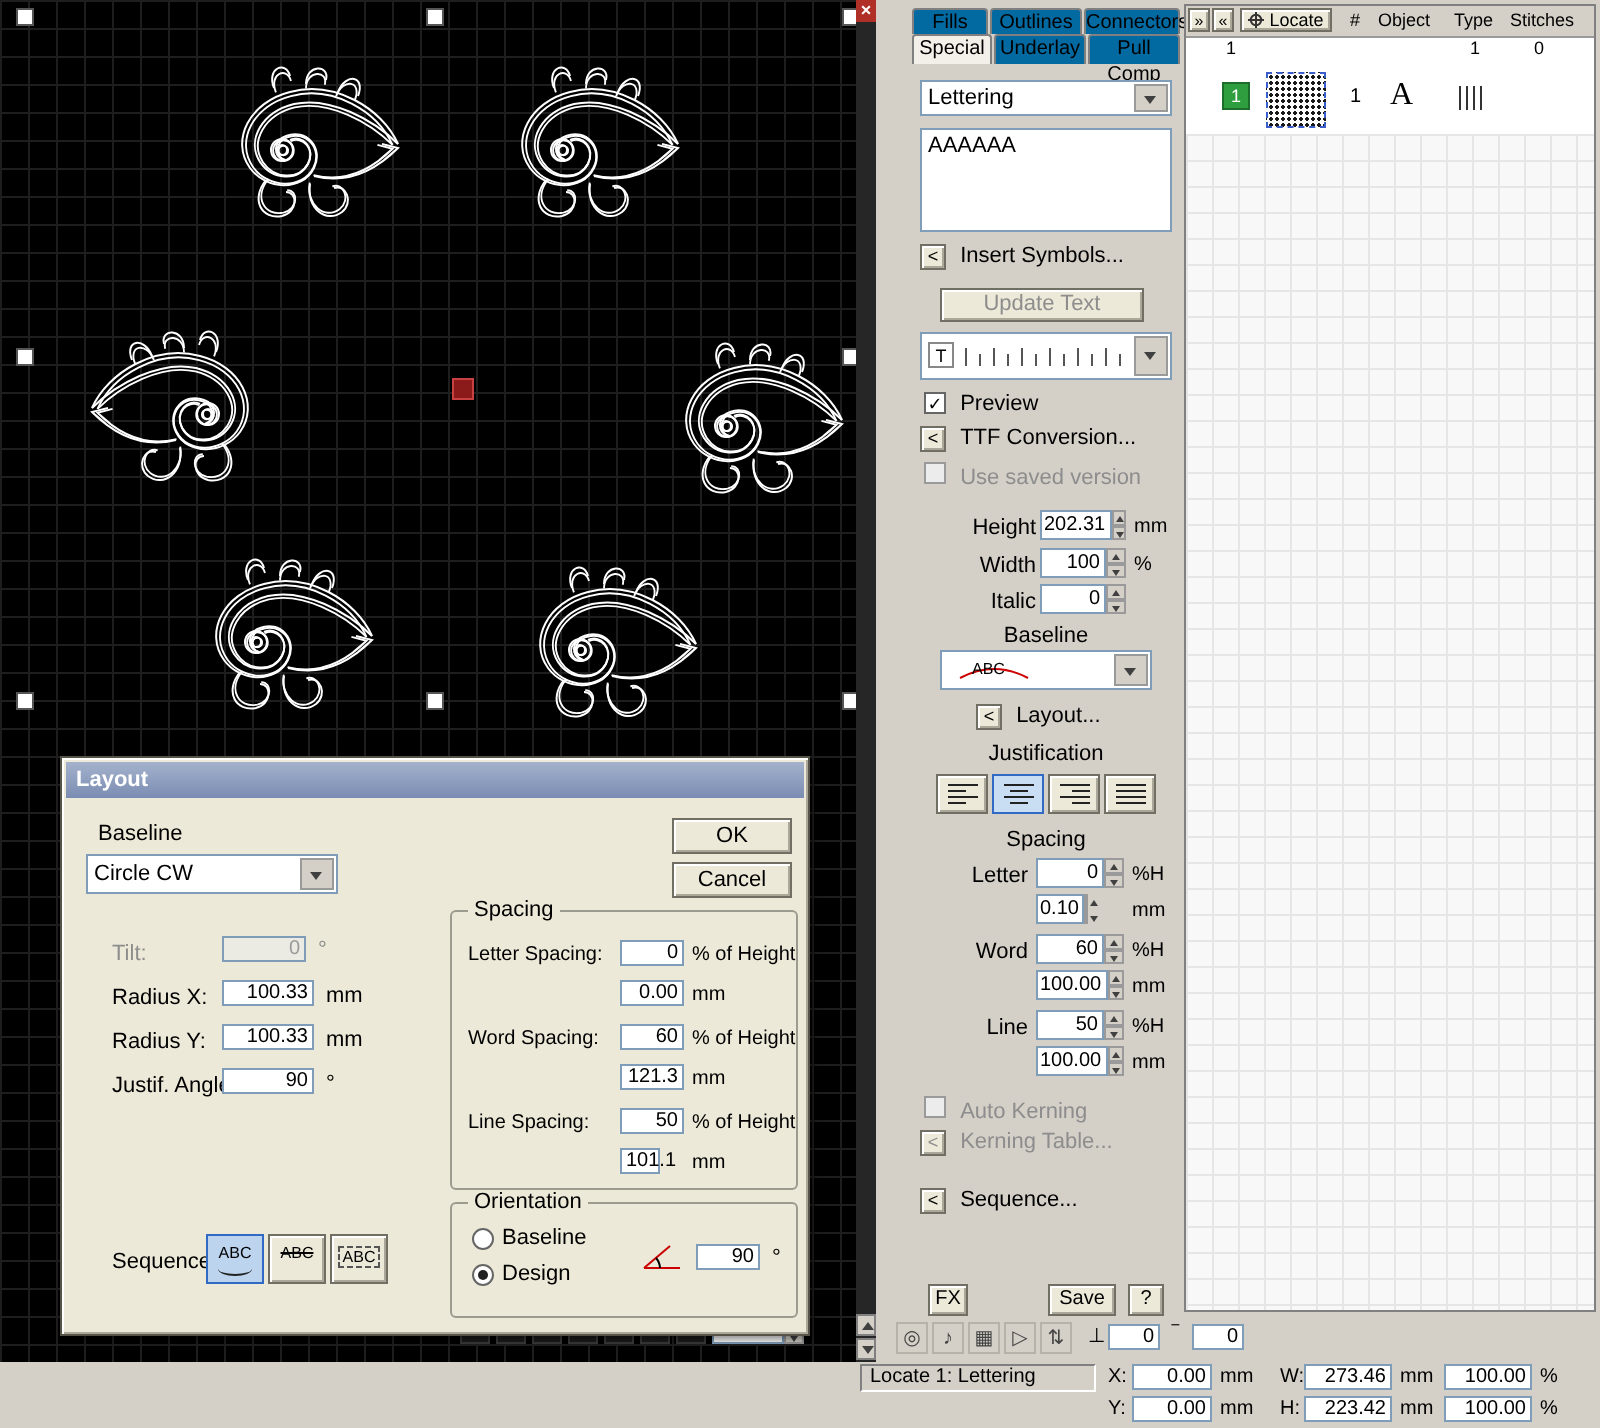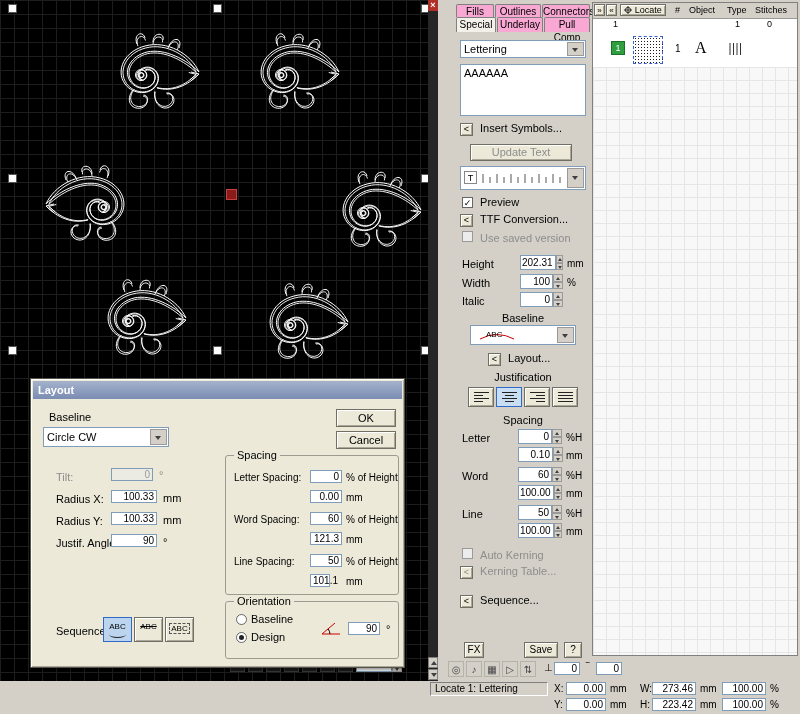--- a/index.html
+++ b/index.html
@@ -1,19 +1,19 @@
 <!DOCTYPE html>
 <html><head>
 <meta charset="utf-8">
 <style>
   html,body{margin:0;padding:0;}
   body{font-family:"Liberation Sans", sans-serif;}
   .app{position:relative;width:800px;height:714px;background:#d4d0c8;overflow:hidden;font-size:11px;color:#000;}
   .abs{position:absolute;}
-  .r{text-align:left;}
+  .r{text-align:right;}
   .gray{color:#8d8d8d;}
   
   .canvas{position:absolute;left:0;top:0;width:428px;height:681px;background-color:#000;
     background-image:linear-gradient(to right,#1e1e1e 1px,transparent 1px),linear-gradient(to bottom,#1e1e1e 1px,transparent 1px);
     background-size:14px 14px;}
   .handle{position:absolute;width:7px;height:7px;background:#fff;border:1px solid #555;}
   .centermark{position:absolute;width:9px;height:9px;background:#8b1a1a;border:1px solid #c84040;}
   .machstrip{position:absolute;left:230px;top:657px;display:flex;align-items:center;gap:3px;}
   .mico{width:13px;height:13px;background:#1c1c1c;border:1px solid #3a3a3a;font-size:9px;line-height:12px;text-align:center;}
   
@@ -36,21 +36,21 @@
   .spin{position:absolute;display:flex;height:15px;}
   .spin .val{background:#fff;border:1px solid #7f9db9;flex:1;font-size:10px;text-align:right;padding:1px 2px 0 1px;line-height:12px;box-sizing:border-box;}
   .spin .btns{width:10px;display:flex;flex-direction:column;}
   .spin .btns span{flex:1;background:#d4d0c8;border:1px solid #9a9a9a;position:relative;}
   .spin .up::after{content:"";position:absolute;left:1.5px;top:2px;border-left:2.5px solid transparent;border-right:2.5px solid transparent;border-bottom:3px solid #404040;}
   .spin .dn::after{content:"";position:absolute;left:1.5px;top:2px;border-left:2.5px solid transparent;border-right:2.5px solid transparent;border-top:3px solid #404040;}
   .group{position:absolute;border:1px solid #9b9b8f;border-radius:3px;}
   .glegend{position:absolute;top:-7px;left:8px;background:#ece9d8;padding:0 3px;font-size:11px;}
   
   .props{position:absolute;left:456px;top:2px;width:134px;height:658px;background:#d4d0c8;}
-  .tab{position:absolute;background:#f9a8d4;border:1px solid #808080;border-bottom:0;border-radius:2px 2px 0 0;font-size:10px;text-align:center;line-height:13px;box-sizing:border-box;}
+  .tab{position:absolute;background:#0369a1;border:1px solid #808080;border-bottom:0;border-radius:2px 2px 0 0;font-size:10px;text-align:center;line-height:13px;box-sizing:border-box;}
   .tab.active{background:#f2f0e8;z-index:2;}
   .seclbl{position:absolute;width:134px;text-align:center;font-size:11px;}
   .lbl{position:absolute;font-size:11px;}
   .unit{position:absolute;font-size:10px;}
   .jbtn{position:absolute;width:26px;height:20px;background:#ece9d8;border:1px solid #716f64;box-shadow:inset 1px 1px 0 #fff, inset -1px -1px 0 #aca899;display:flex;align-items:center;justify-content:center;box-sizing:border-box;}
   .jbtn.active{background:#c9def2;border:1px solid #316ac5;box-shadow:none;}
   .jic{width:15px;height:11px;display:flex;flex-direction:column;justify-content:space-between;}
   .jic i{display:block;height:1px;background:#222;}
   .jic.jl{align-items:flex-start;} .jic.jc{align-items:center;} .jic.jr{align-items:flex-end;} 
   .jic i{width:100%;} .jic.jl i:nth-child(even),.jic.jc i:nth-child(even),.jic.jr i:nth-child(even){width:60%;}
@@ -301,21 +301,21 @@
 
     <div class="lbl r" style="left:6px;top:430px;width:52px;">Letter</div>
     <span class="spin" style="left:62px;top:427px;width:44px;">
       <span class="val">0</span>
       <span class="btns">
           <span class="up"></span>
           <span class="dn"></span>
         </span>
     </span>
     <div class="unit" style="left:110px;top:430px;">%H</div>
-    <span class="spin" style="left:62px;top:445px;width:45px;">
+    <span class="spin" style="left:62px;top:445px;width:24px;">
       <span class="val">0.10</span>
       <span class="btns">
           <span class="up"></span>
           <span class="dn"></span>
         </span>
     </span>
     <div class="unit" style="left:110px;top:448px;">mm</div>
 
     <div class="lbl r" style="left:6px;top:468px;width:52px;">Word</div>
     <span class="spin" style="left:62px;top:465px;width:44px;">

